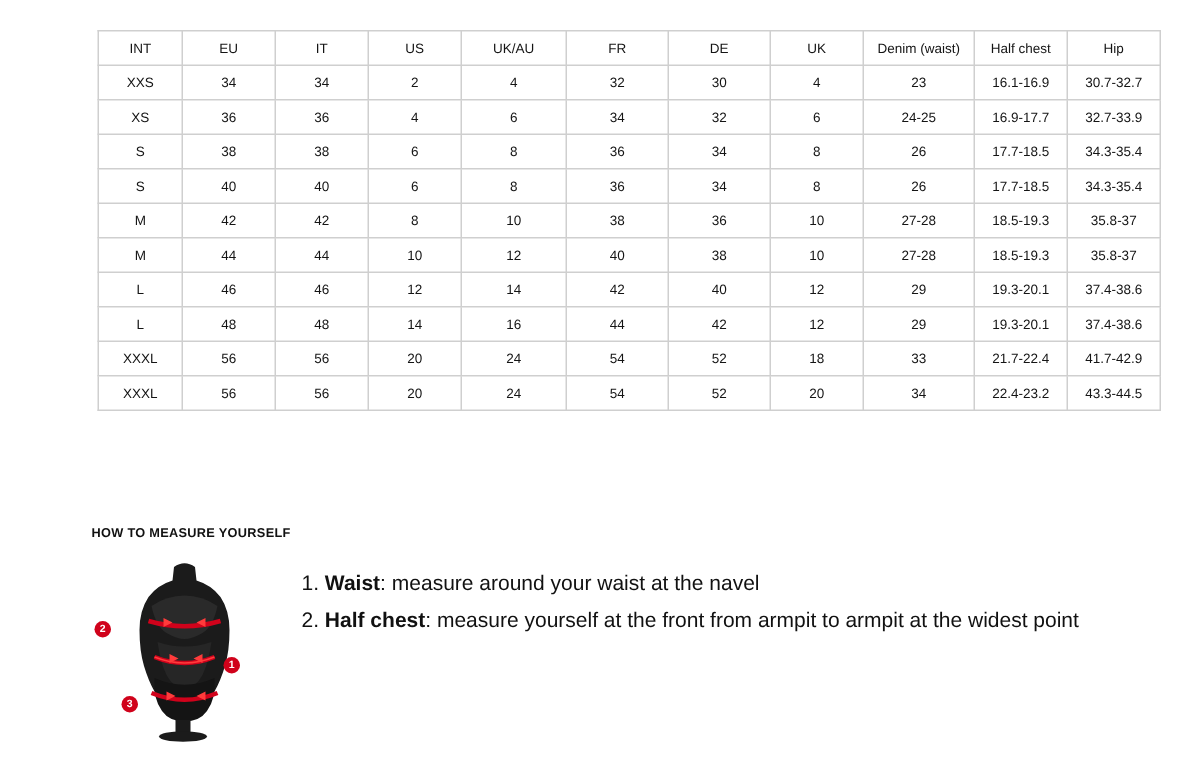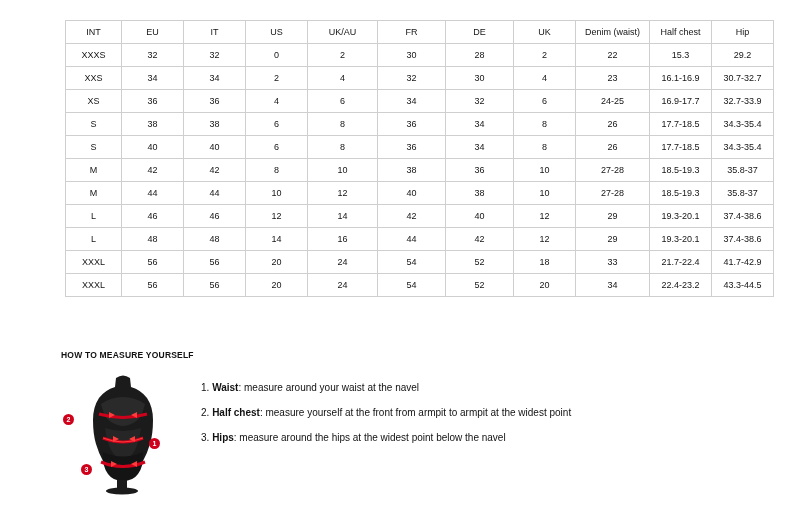--- a/index.html
+++ b/index.html
@@ -87,21 +87,21 @@
     position: relative;
     width: 125px;
     height: 125px;
     flex: 0 0 125px;
   }
   .steps {
     margin-left: 15px;
     padding-top: 12px;
   }
   .step {
-    font-size: 10px;
+    font-size: 14px;
     color: #111;
     line-height: 12px;
     margin-bottom: 13px;
     white-space: nowrap;
   }
   .step b { font-weight: bold; }
   .bullet {
     position: absolute;
     width: 11px;
     height: 11px;
@@ -148,33 +148,20 @@
           <th>FR</th>
           <th>DE</th>
           <th>UK</th>
           <th class="left-pad">Denim (waist)</th>
           <th class="left-pad">Half chest</th>
           <th class="left-pad">Hip</th>
         </tr>
       </thead>
       <tbody>
         <tr>
-          <td>XXXS</td>
-          <td>32</td>
-          <td>32</td>
-          <td>0</td>
-          <td>2</td>
-          <td>30</td>
-          <td>28</td>
-          <td>2</td>
-          <td>22</td>
-          <td class="left-pad">15.3</td>
-          <td class="left-pad">29.2</td>
-        </tr>
-        <tr>
           <td>XXS</td>
           <td>34</td>
           <td>34</td>
           <td>2</td>
           <td>4</td>
           <td>32</td>
           <td>30</td>
           <td>4</td>
           <td>23</td>
           <td class="left-pad">16.1-16.9</td>
@@ -339,22 +326,18 @@
 
       <div class="steps">
         <div class="step">
           <span>1.</span>
           <b>Waist</b><span>: measure around your waist at the navel</span>
         </div>
         <div class="step">
           <span>2.</span>
           <b>Half chest</b><span>: measure yourself at the front from armpit to armpit at the widest point</span>
         </div>
-        <div class="step">
-          <span>3.</span>
-          <b>Hips</b><span>: measure around the hips at the widest point below the navel</span>
-        </div>
       </div>
 
     </div>
   </div>
 
 </div>
 
 </body></html>

